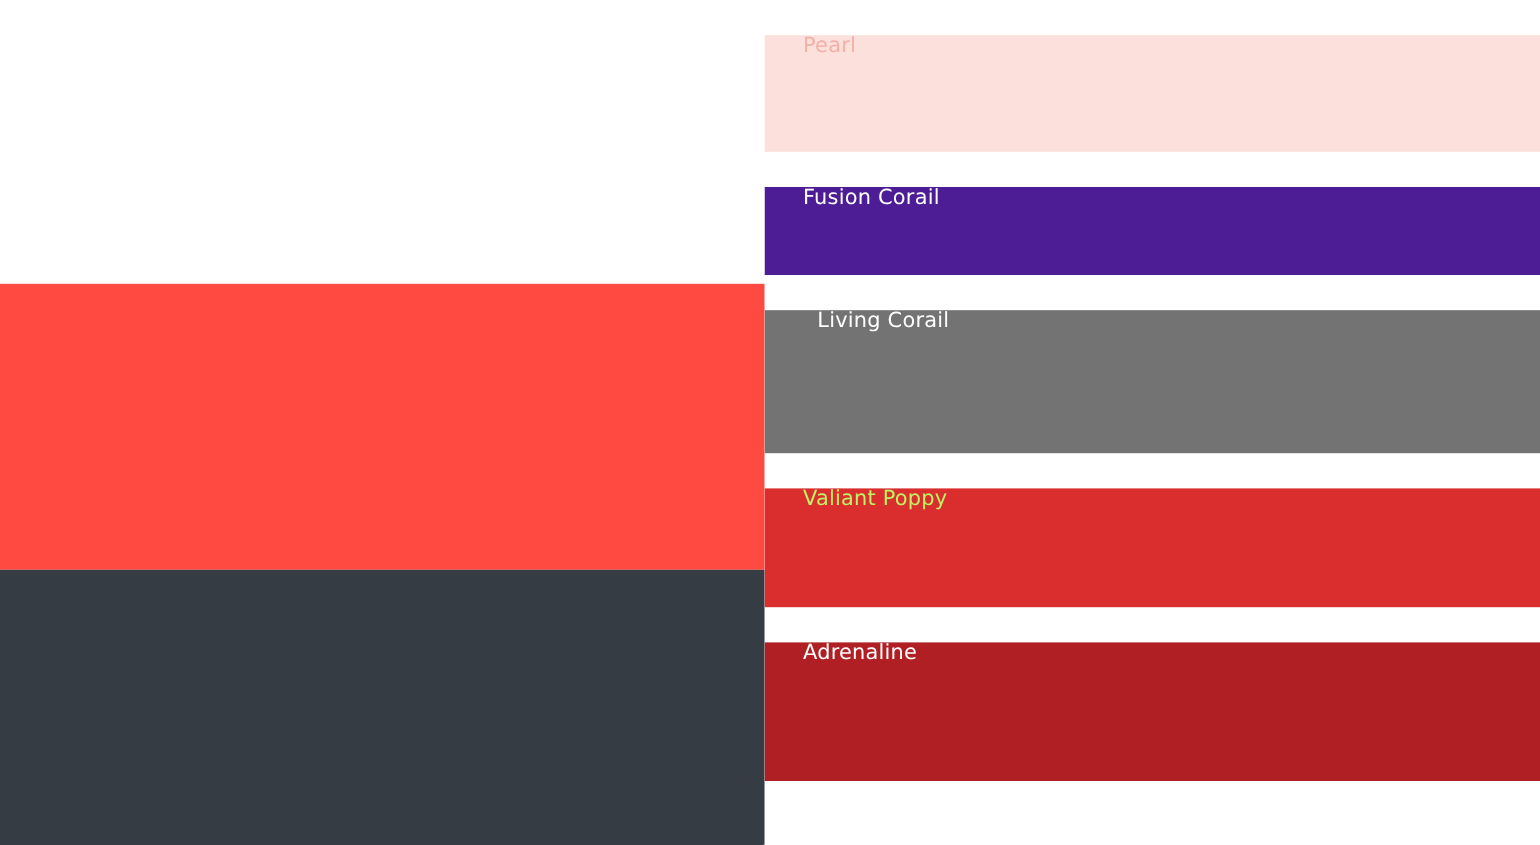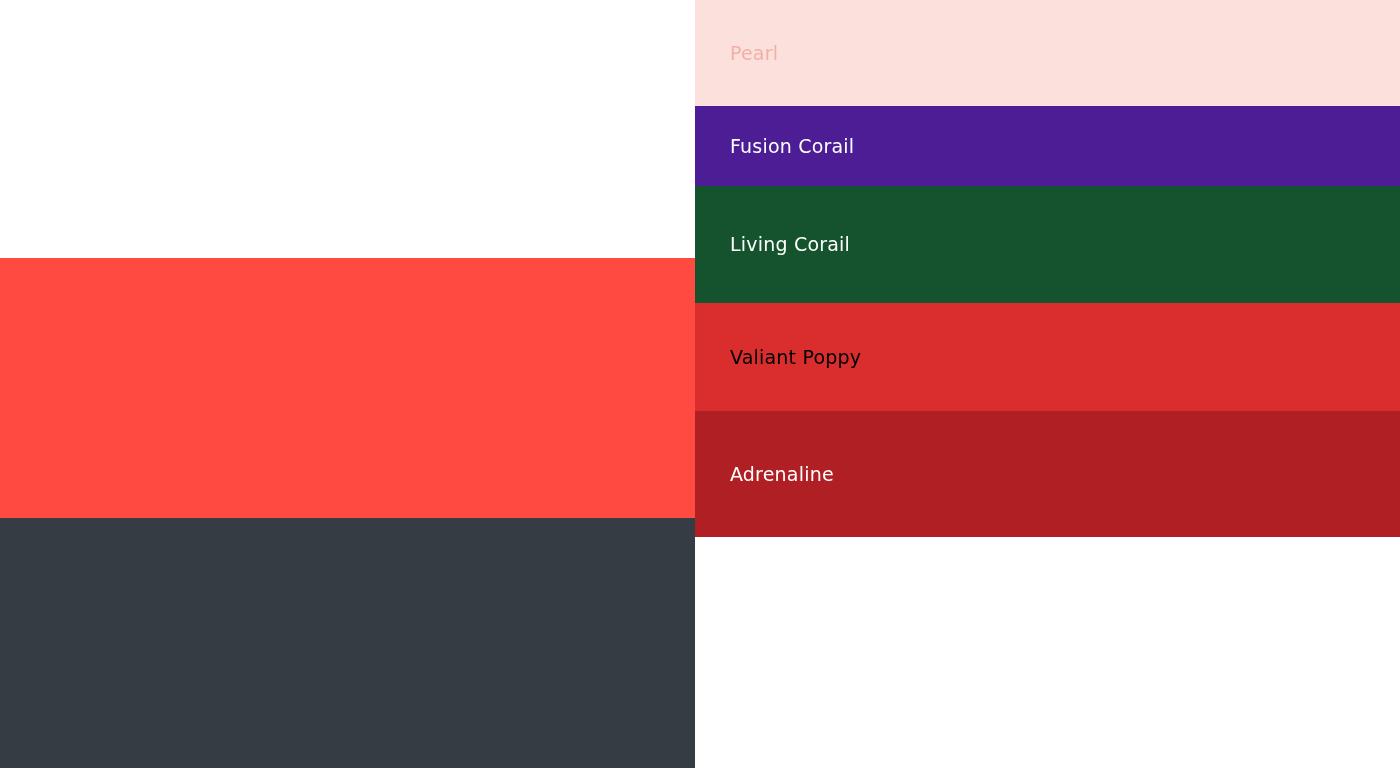--- a/index.html
+++ b/index.html
@@ -45,23 +45,24 @@
     flex: 0 0 705px;
     display: flex;
     flex-direction: column;
     overflow: hidden;
   }
   .swatch-row {
     position: relative;
     width: 100%;
     box-sizing: border-box;
     display: flex;
-    align-items: center;
+    align-items: flex-start;
     padding-left: 35px;
     flex: 0 0 auto;
+    margin-top: 32px;
   }
   .swatch-label {
     font-family: "DejaVu Sans", sans-serif;
     font-size: 19px;
     font-weight: 500;
     letter-spacing: 0.2px;
     line-height: 1;
     white-space: nowrap;
     user-select: none;
   }
@@ -81,24 +82,24 @@
 
   </div>
 
   <div id="right-panel">
       <div class="swatch-row" style="background: rgb(251, 224, 220); height: 106px; padding-left: 35px;">
         <span class="swatch-label" style="color: rgb(242, 176, 166);">Pearl</span>
       </div>
       <div class="swatch-row" style="background: #4c1d95; height: 80px; padding-left: 35px;">
         <span class="swatch-label" style="color: rgb(255, 255, 255);">Fusion Corail</span>
       </div>
-      <div class="swatch-row" style="background: #14532d; height: 117px; padding-left: 35px;">
+      <div class="swatch-row" style="background: #737373; height: 130px; padding-left: 48px;">
         <span class="swatch-label" style="color: rgb(255, 255, 255);">Living Corail</span>
       </div>
       <div class="swatch-row" style="background: rgb(218, 46, 46); height: 108px; padding-left: 35px;">
-        <span class="swatch-label" style="color: #000000;">Valiant Poppy</span>
+        <span class="swatch-label" style="color: #bef264;">Valiant Poppy</span>
       </div>
       <div class="swatch-row" style="background: rgb(175, 31, 35); height: 126px; padding-left: 35px;">
         <span class="swatch-label" style="color: rgb(255, 255, 255);">Adrenaline</span>
       </div>
     </div>
 
 </div>
 
 </body></html>

